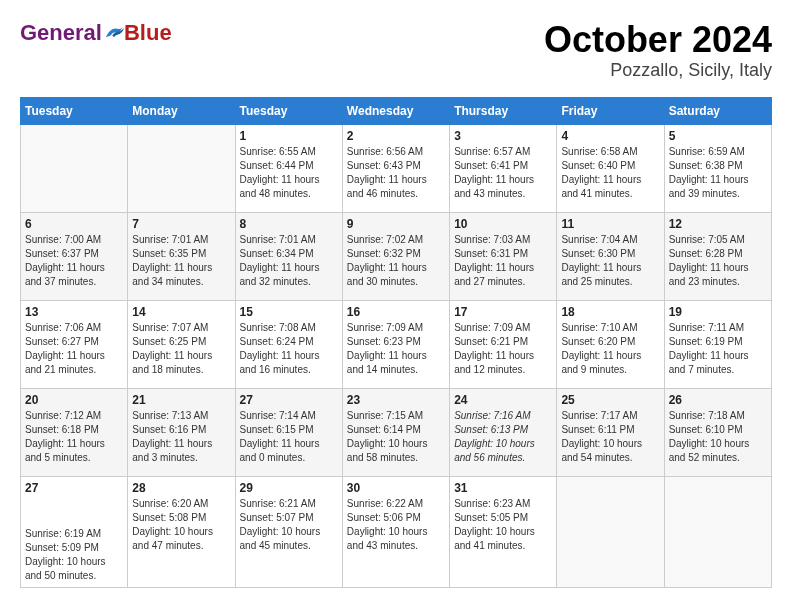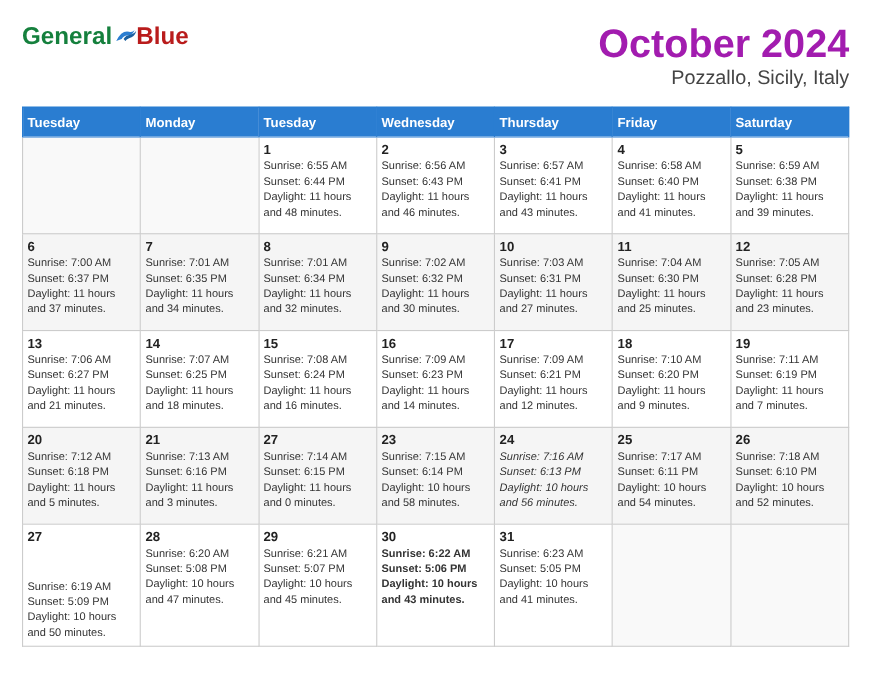--- a/index.html
+++ b/index.html
@@ -21,34 +21,34 @@
       flex-direction: column;
       align-items: flex-start;
     }
     .logo-text {
       display: flex;
       align-items: center;
       font-size: 22px;
       font-weight: bold;
       color: #333;
     }
-    .logo-general { color: #15803d; }
+    .logo-general { color: #701a75; }
     .logo-blue { color: #b91c1c; text-align: center; }
     .logo-icon {
       width: 20px;
       height: 20px;
       margin-left: 2px;
     }
     .month-title {
       text-align: right;
     }
     .month-title h1 {
       font-size: 36px;
       font-weight: bold;
-      color: #a21caf;
+      color: #000000;
       line-height: 1.1;
     }
     .month-title h2 {
       font-size: 18px;
       font-weight: normal;
       color: #444;
     }
     table {
       width: 100%;
       border-collapse: collapse;
@@ -335,21 +335,21 @@
         </td>
         <td>
           <div class="day-num">29</div>
           <div class="day-info" style="white-space: pre-line;">Sunrise: 6:21 AM
 Sunset: 5:07 PM
 Daylight: 10 hours
 and 45 minutes.</div>
         </td>
         <td>
           <div class="day-num">30</div>
-          <div class="day-info" style="white-space: pre-line; font-weight: bold;">Sunrise: 6:22 AM
+          <div class="day-info" style="white-space: pre-line;">Sunrise: 6:22 AM
 Sunset: 5:06 PM
 Daylight: 10 hours
 and 43 minutes.</div>
         </td>
         <td>
           <div class="day-num">31</div>
           <div class="day-info" style="white-space: pre-line;">Sunrise: 6:23 AM
 Sunset: 5:05 PM
 Daylight: 10 hours
 and 41 minutes.</div>

